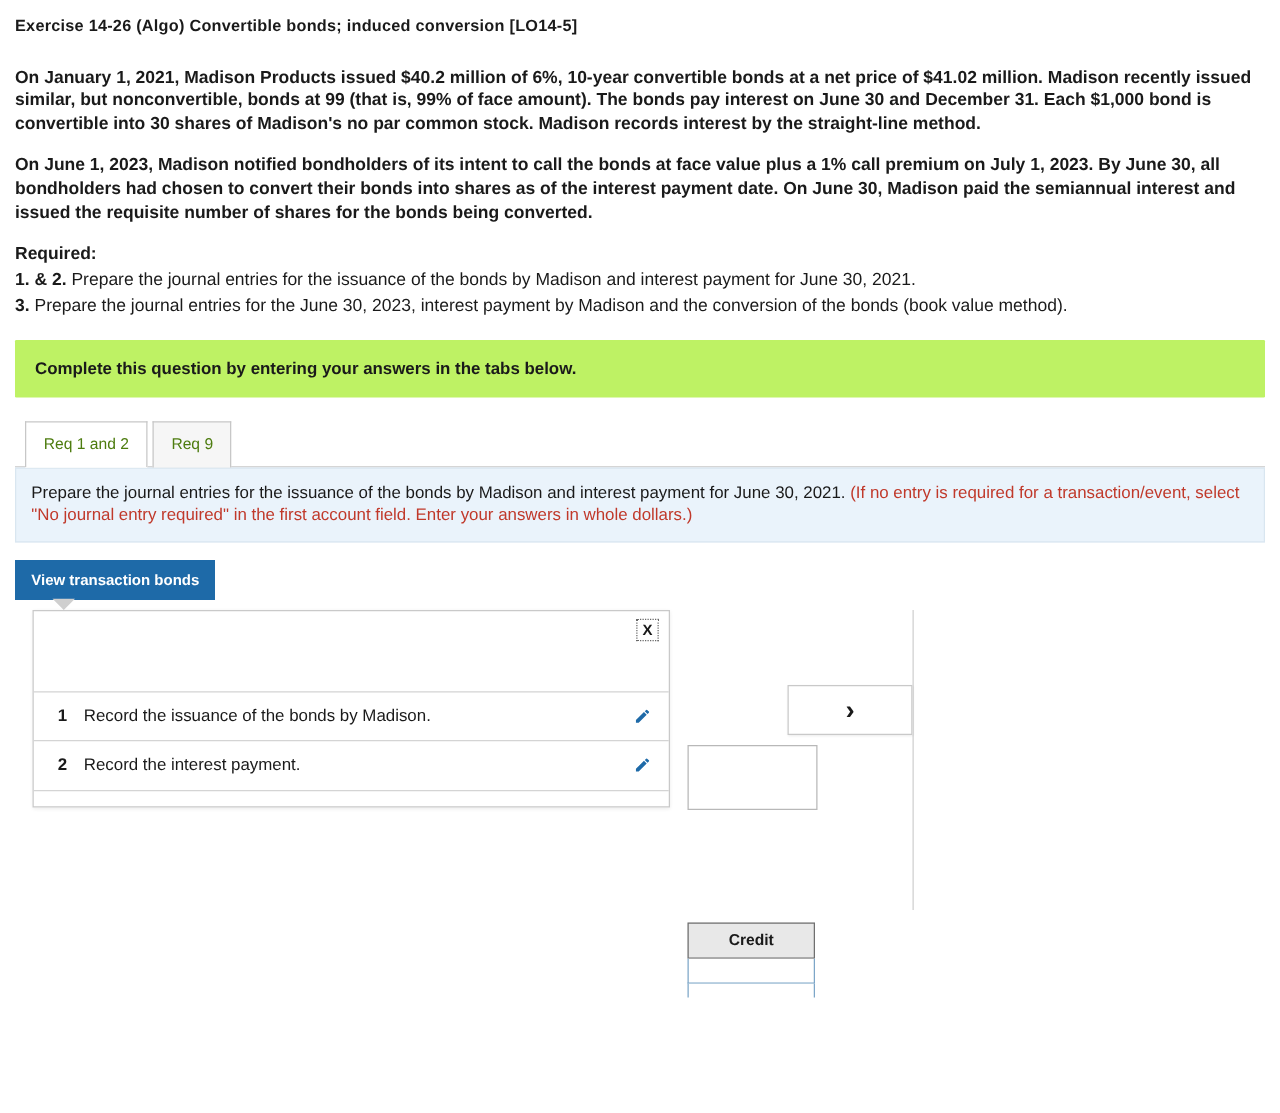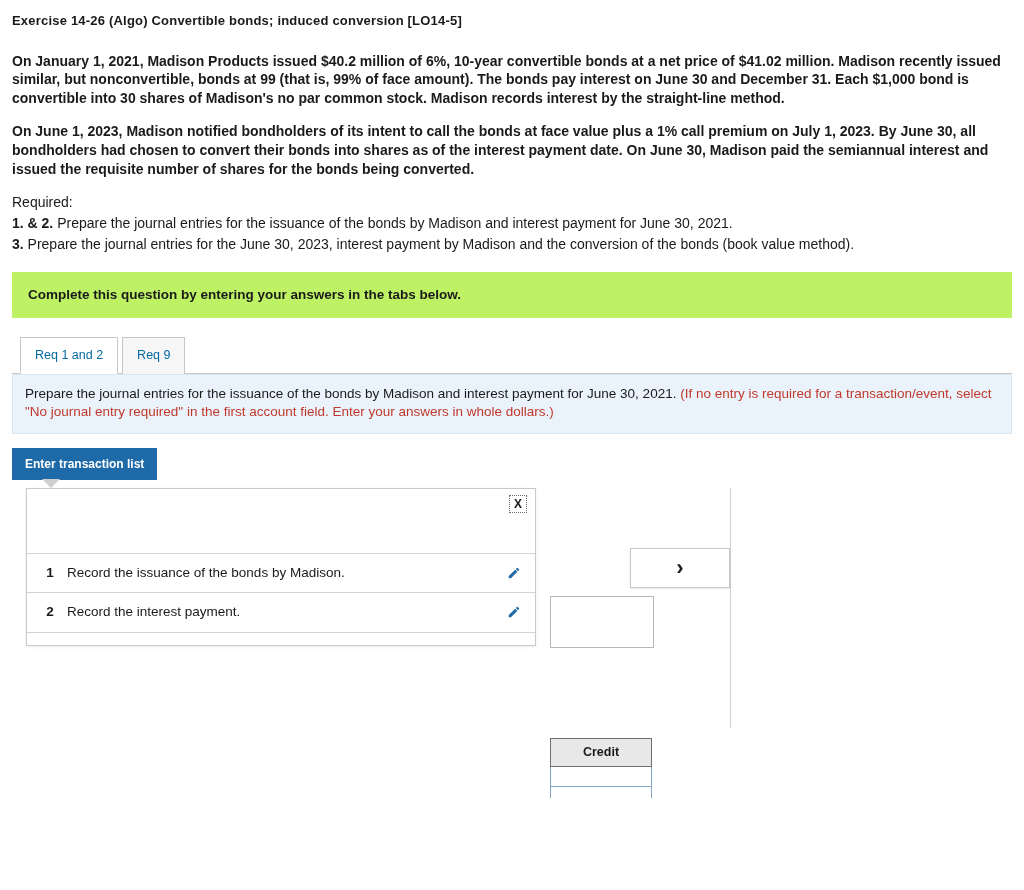--- a/index.html
+++ b/index.html
@@ -13,21 +13,21 @@
     line-height: 1.35;
   }
   h1.title {
     font-size: 13px;
     font-weight: 700;
     margin-bottom: 22px;
     letter-spacing: 0.2px;
   }
   .body-text { margin-bottom: 14px; font-weight: bold; }
   .required-block { margin-bottom: 18px; }
-  .required-block .req-label { font-weight: 400; }
+  .required-block .req-label { font-weight: 700; }
   .req-line { margin-top: 2px; }
 
   .panel { margin-top: 8px; }
   .instruction-bar {
     background: #bef264;
     padding: 14px 16px;
     font-weight: 700;
     font-size: 13.5px;
     border-radius: 1px;
   }
@@ -36,21 +36,21 @@
     margin-top: 18px;
     padding-left: 8px;
     border-bottom: 1px solid #c7c7c7;
   }
   .tab {
     padding: 9px 14px;
     font-size: 12.5px;
     border: 1px solid #c7c7c7;
     border-bottom: none;
     background: #f6f6f6;
-    color: #0369a1;
+    color: #4d7c0f;
     margin-right: 4px;
     position: relative;
     top: 1px;
     cursor: pointer;
   }
   .tab.active {
     background: #fff;
     border-bottom: 1px solid #fff;
   }
   .tab-content-note {
@@ -209,21 +209,21 @@
   <div class="tabs">
     <div class="tab active">Req 1 and 2</div>
     <div class="tab">Req 9</div>
   </div>
 
   <div class="tab-content-note">
     <span>Prepare the journal entries for the issuance of the bonds by Madison and interest payment for June 30, 2021. </span><span class="red">(If no entry is required for a transaction/event, select "No journal entry required" in the first account field. Enter your answers in whole dollars.)</span>
   </div>
 
   <div class="view-btn-row">
-    <button class="view-btn">Enter transaction list</button>
+    <button class="view-btn">View transaction bonds</button>
   </div>
 
   <div class="work-area">
 
     <div class="side-line"></div>
 
     <div class="card">
       <div class="card-close">X</div>
       <div class="card-body">
         <div class="t-row">

